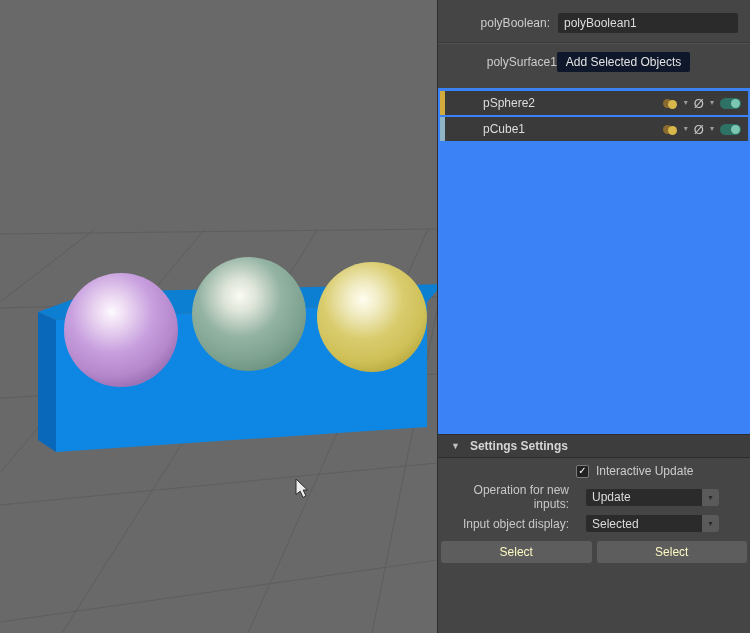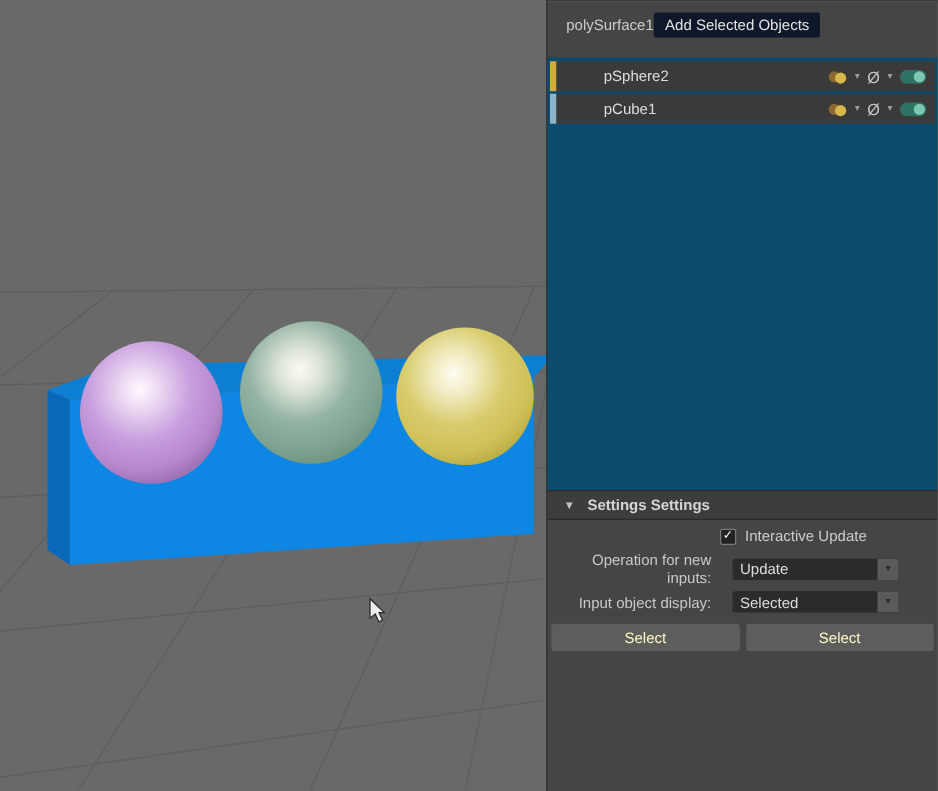--- a/index.html
+++ b/index.html
@@ -14,25 +14,25 @@
   .panel { position:absolute; left:437px; top:0; width:313px; height:633px; background:#454545;
            border-left:1px solid #2f2f2f; box-sizing:border-box; color:#cccccc; font-size:12px; }
 
   .pb-row { display:flex; align-items:center; justify-content:flex-end; gap:8px; padding:13px 12px 9px; }
   .pb-label { color:#cccccc; }
   .pb-input { width:168px; background:#2b2b2b; border:none; outline:none; color:#dddddd;
               font-family:inherit; font-size:12px; padding:3px 6px; border-radius:2px; }
 
   .sep { height:1px; background:#3a3a3a; border-bottom:1px solid #515151; }
 
-  .surface-row { display:flex; align-items:center; justify-content:flex-start; padding:8px 26px 8px 15px; }
+  .surface-row { display:flex; align-items:center; justify-content:center; padding:8px 26px 8px 15px; }
   .add-btn { background:#0f172a; border:none; border-radius:2px; color:#e3e3e3; font-size:12px;
              padding:3px 9px; font-family:inherit; cursor:pointer; }
 
-  .obj-list { margin-top:8px; height:346px; background:#0c4a6e; padding:3px 2px 0; box-sizing:border-box; }
+  .obj-list { margin-top:8px; height:346px; background:#3b82f6; padding:3px 2px 0; box-sizing:border-box; }
   .obj-row { height:24px; margin-bottom:2px; background:#3a3a3a; display:flex; align-items:center; }
   .color-bar { width:5px; height:24px; flex:0 0 5px; }
   .obj-name { margin-left:38px; flex:1; color:#dddddd; }
   .row-icons { display:flex; align-items:center; gap:6px; margin-right:7px; }
   .icon-shading { position:relative; width:15px; height:13px; display:inline-block; }
   .dot { position:absolute; width:9px; height:9px; border-radius:50%; }
   .dot-back { left:0; top:2px; }
   .dot-front { left:5px; top:3px; }
   .mini-arrow { font-size:8px; color:#9a9a9a; line-height:1; }
   .vis-glyph { font-size:13px; color:#c5c5c5; line-height:1; }
@@ -115,20 +115,24 @@
       <circle fill="url(#grad-s2)" cx="372" cy="317" r="55"></circle>
 
       <g transform="translate(296,479)">
         <polygon points="0,0 0,15.5 4.2,12.2 7,18.5 10,17 7.2,11 11.5,11" fill="#ececec" stroke="#2a2a2a" stroke-width="1"></polygon>
       </g>
     </svg>
   </div>
 
   <div class="panel">
 
+    <div class="pb-row">
+      <span class="pb-label">polyBoolean:</span>
+      <input class="pb-input" value="polyBoolean1" style="">
+    </div>
 
     <div class="sep"></div>
 
     <div class="surface-row">
       <span>polySurface1</span>
       <button class="add-btn">Add Selected Objects</button>
     </div>
 
     <div class="obj-list">
 

